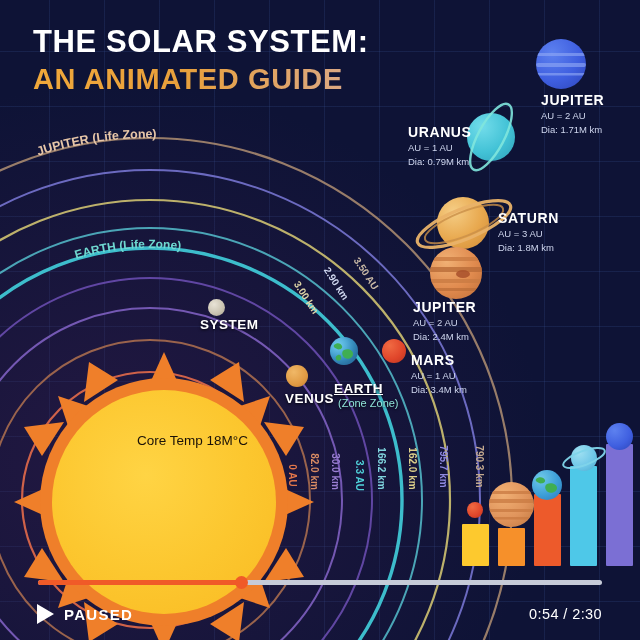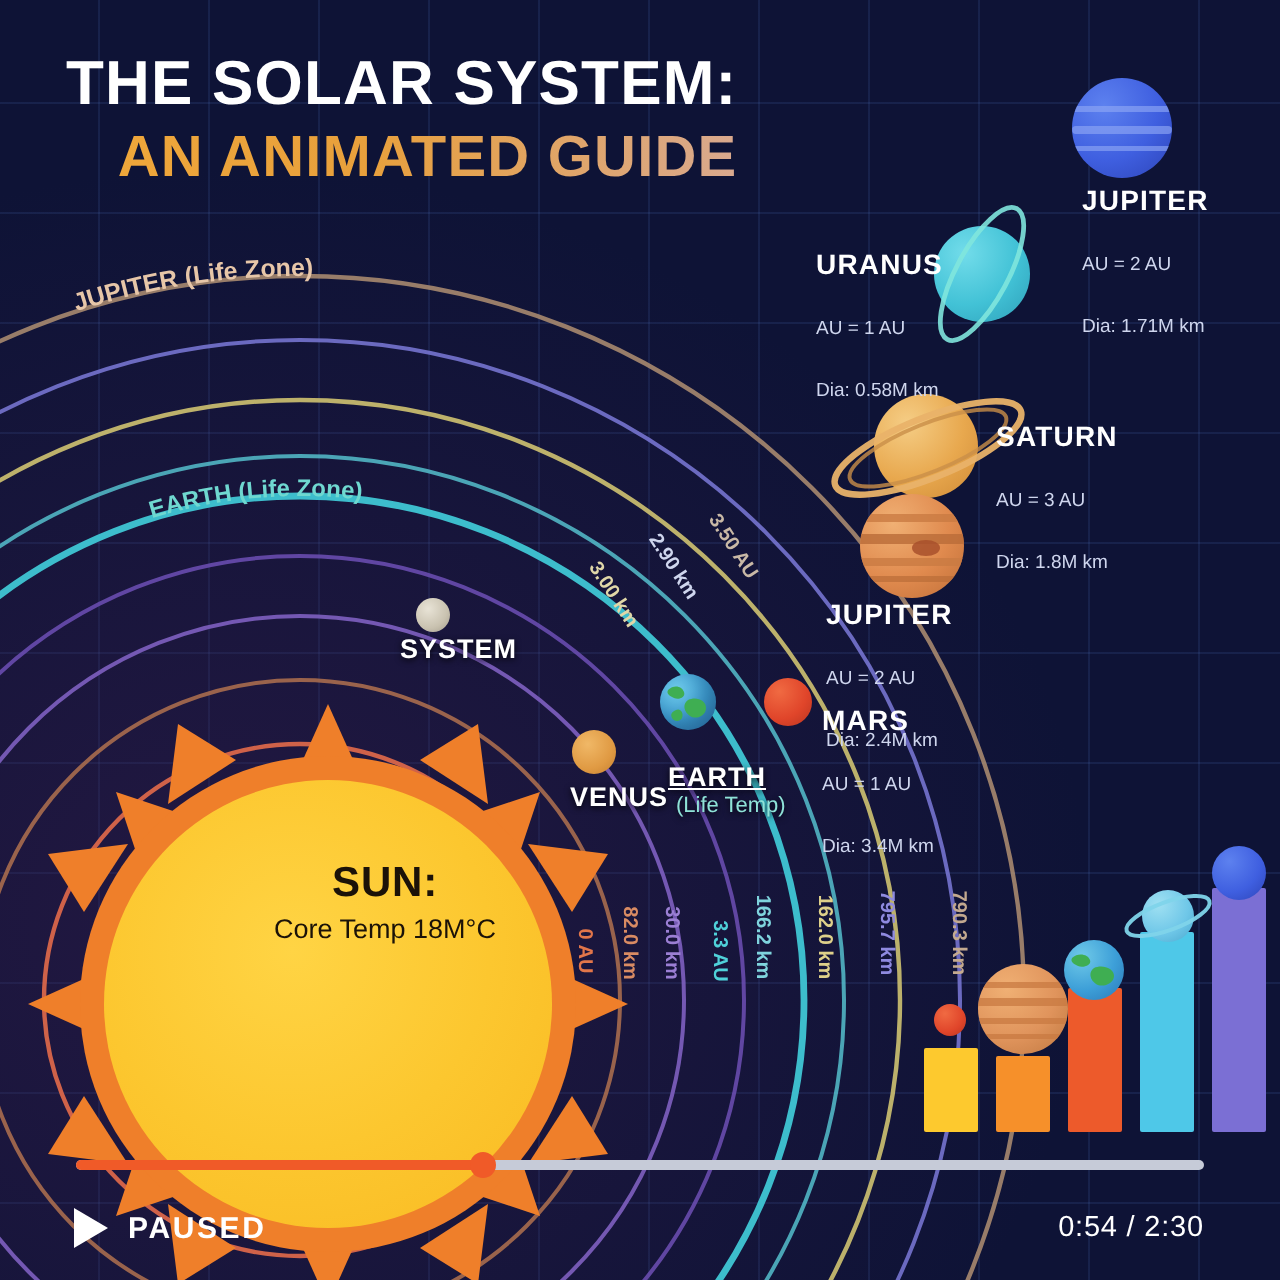--- a/index.html
+++ b/index.html
@@ -29,21 +29,21 @@
   .title-wrap{position:absolute;left:33px;top:26px;z-index:30;}
   .title-1{
     font-size:31px;font-weight:bold;color:#ffffff;letter-spacing:.6px;
     line-height:1.06;margin:0;white-space:nowrap;
   }
   .title-2{
     font-size:29px;font-weight:bold;letter-spacing:.6px;line-height:1.1;margin:5px 0 0 0;
     white-space:nowrap;
     background:linear-gradient(90deg,#f0a83a 0%,#e8a03c 45%,#d9a98f 100%);
     -webkit-background-clip:text;background-clip:text;
-    -webkit-text-fill-color:transparent;color:#e6a451;text-align:right;
+    -webkit-text-fill-color:transparent;color:#e6a451;
   }
 
   
   .orbits{position:absolute;left:0;top:0;width:640px;height:640px;}
 
   
   .sun-group{position:absolute;left:14px;top:352px;width:300px;height:300px;}
   .sun-spikes{position:absolute;left:0;top:0;width:300px;height:300px;}
   .sun-core{
     position:absolute;left:38px;top:38px;width:224px;height:224px;border-radius:50%;
@@ -63,21 +63,21 @@
     white-space:nowrap;z-index:22;text-shadow:0 1px 3px rgba(0,0,0,.85);
   }
   .p-sub{
     position:absolute;color:#8fe3d8;font-weight:normal;font-size:11px;white-space:nowrap;
     z-index:22;text-shadow:0 1px 3px rgba(0,0,0,.85);
   }
 
   
   .info{position:absolute;z-index:25;}
   .info .nm{color:#ffffff;font-weight:bold;font-size:14px;letter-spacing:.6px;white-space:nowrap;}
-  .info .ln{color:#cfd6ee;font-size:9.5px;line-height:1.42;white-space:nowrap;margin-top:18px;}
+  .info .ln{color:#cfd6ee;font-size:9.5px;line-height:1.42;white-space:nowrap;margin-top:1px;}
   .bar{position:absolute;bottom:0;border-radius:1px;}
 
   
   .player{position:absolute;left:0;bottom:0;width:640px;height:72px;z-index:40;}
   .track{
     position:absolute;left:38px;top:12px;width:564px;height:5px;border-radius:3px;
     background:#c6cbd8;
   }
   .track-fill{position:absolute;left:0;top:0;height:5px;border-radius:3px;background:#f05a28;}
   .knob{
@@ -143,21 +143,20 @@
         <polygon points="10,225 28,196 50,230"></polygon>
         <polygon points="225,290 196,272 230,250"></polygon>
         <polygon points="75,290 70,250 104,272"></polygon>
       </g>
       <circle cx="150" cy="150" r="124" fill="#ef7f2a"></circle>
     </svg>
     <div class="sun-core"></div>
   </div>
 
   <div class="sun-text">
-    <div class="sun-name">SUN:</div>
     <div class="sun-line">Core Temp 18M°C</div>
   </div>
 
   <svg class="orbits" viewBox="0 0 640 640" style="z-index:18">
     <defs>
       <path id="arcJup" d="M 150,500 m -362,0 a 362,362 0 0 1 362,-362 a 362,362 0 0 1 362,362" fill="none"></path>
       <path id="arcEar" d="M 150,500 m -252,0 a 252,252 0 0 1 252,-252 a 252,252 0 0 1 252,252" fill="none"></path>
     </defs>
     <text font-size="12.5" font-weight="bold" font-family="Liberation Sans, sans-serif" fill="#e7c6a8">
       <textPath href="#arcJup" startOffset="40%">JUPITER (Life Zone)</textPath>
@@ -199,21 +198,21 @@
           <circle cx="14" cy="14" r="14"></circle>
         </clipPath>
       </defs>
     <g clip-path="url(#eclip)" fill="#3fae52">
       <path d="M4,8 C7,5 11,6 12,9 C13,12 9,13 7,12 C5,11 3,10 4,8 Z"></path>
       <path d="M14,13 C18,11 23,13 23,17 C23,21 18,23 15,21 C12,19 11,15 14,13 Z"></path>
       <path d="M8,18 C10,17 12,19 11,22 C10,24 7,24 6,22 C5,20 6,19 8,18 Z"></path>
     </g>
   </svg>
   <div class="p-label" style="left:334px;top:381px;text-decoration:underline;">EARTH</div>
-  <div class="p-sub" style="left:338px;top:397px;">(Life Temp)</div>
+  <div class="p-sub" style="left:338px;top:397px;">(Zone Zone)</div>
 
   <div class="planet" style="left:536px;top:39px;width:50px;height:50px;
               background:radial-gradient(circle at 32% 28%,#5d81ef 0%,#3f5fe0 55%,#2d44b8 100%);overflow:hidden;"></div>
   <svg style="position:absolute;left:536px;top:39px;width:50px;height:50px;pointer-events:none;" viewBox="0 0 50 50">
     <defs>
         <clipPath id="nclip">
           <circle cx="25" cy="25" r="25"></circle>
         </clipPath>
       </defs>
     <g clip-path="url(#nclip)" fill="#8ea6f5" opacity=".65">
@@ -229,21 +228,21 @@
   </div>
 
   <div class="planet" style="left:467px;top:113px;width:48px;height:48px;
               background:radial-gradient(circle at 32% 28%,#72dcea 0%,#42c2d6 55%,#2e9fb8 100%);"></div>
   <svg style="position:absolute;left:448px;top:98px;width:86px;height:78px;pointer-events:none;" viewBox="0 0 86 78">
     <ellipse cx="43" cy="39" rx="13" ry="37" fill="none" stroke="#7fe6dd" stroke-width="2.4" transform="rotate(28 43 39)" opacity=".9"></ellipse>
   </svg>
   <div class="info" style="left:408px;top:124px;">
     <div class="nm">URANUS</div>
     <div class="ln">AU = 1 AU</div>
-    <div class="ln">Dia: 0.58M km</div>
+    <div class="ln">Dia: 0.79M km</div>
   </div>
 
   <div class="planet" style="left:437px;top:197px;width:52px;height:52px;
               background:radial-gradient(circle at 32% 28%,#f5cd85 0%,#e8a84e 55%,#cf8a36 100%);overflow:hidden;"></div>
   <svg style="position:absolute;left:409px;top:186px;width:110px;height:76px;pointer-events:none;" viewBox="0 0 110 76">
     <ellipse cx="55" cy="38" rx="50" ry="15" fill="none" stroke="#e9b269" stroke-width="3.2" transform="rotate(-22 55 38)" opacity=".95"></ellipse>
     <ellipse cx="55" cy="38" rx="42" ry="12" fill="none" stroke="#c98f48" stroke-width="2" transform="rotate(-22 55 38)" opacity=".8"></ellipse>
   </svg>
   <div class="info" style="left:498px;top:210px;">
     <div class="nm">SATURN</div>

